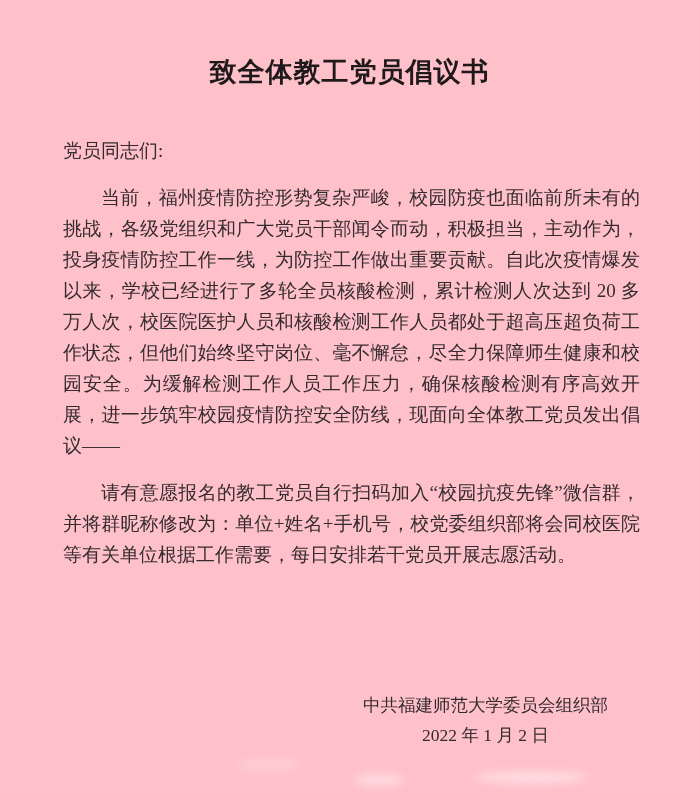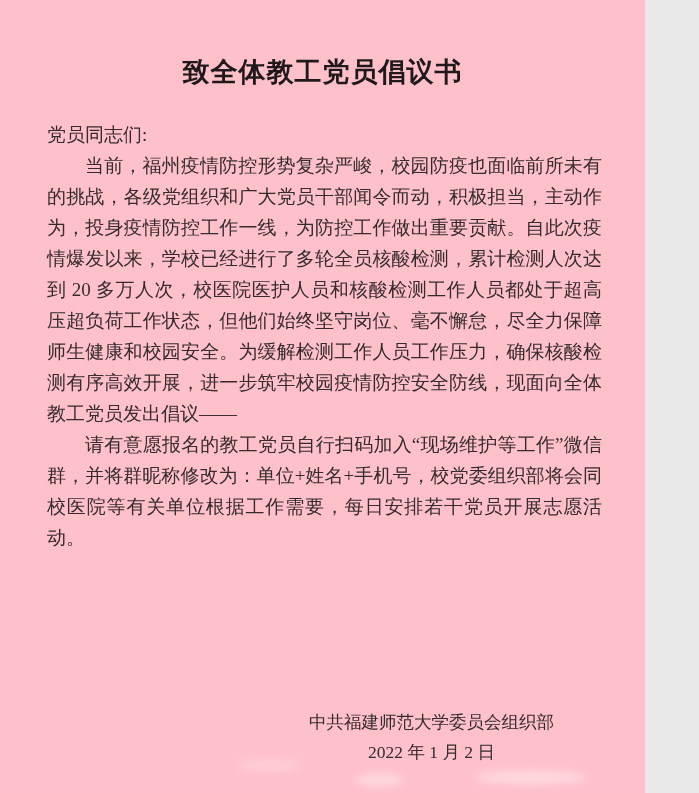--- a/index.html
+++ b/index.html
@@ -1,19 +1,19 @@
 <!DOCTYPE html>
 <html><head>
 <meta charset="utf-8">
 <style>
   * { box-sizing: border-box; }
   html, body { margin: 0; padding: 0; background: #e9e9e9; }
 
   .page {
-    width: 645px;
+    width: 699px;
     height: 793px;
     background: #ffc1c9;
     position: relative;
     overflow: hidden;
     font-family: "Liberation Serif", "DejaVu Serif", serif;
     color: #352b2f;
   }
 
   .title {
     margin: 0;
@@ -26,27 +26,27 @@
     color: #1f191b;
   }
 
   .doc-body {
     padding: 25px 43px 0 47px;
     font-size: 19px;
     line-height: 31px;
     text-align: justify;
     text-justify: inter-ideograph;
   }
-  .doc-body p { margin: 0; }
+  .doc-body p { margin: 16px; }
   .salutation { text-indent: 0; }
   .para { text-indent: 2em; }
 
   .signoff {
     position: absolute;
-    top: 707px;
+    top: 690px;
     right: 91px;
     text-align: center;
     font-size: 17.5px;
     line-height: 30px;
     color: #332a2d;
   }
   .signoff p { margin: 0; }
 
   
   .smudge {
@@ -66,21 +66,21 @@
 <div class="page">
 
   <h1 class="title">致全体教工党员倡议书</h1>
 
   <div class="doc-body">
     <p class="salutation">党员同志们:</p>
 
     <p class="para">当前，福州疫情防控形势复杂严峻，校园防疫也面临前所未有的挑战，各级党组织和广大党员干部闻令而动，积极担当，主动作为，投身疫情防控工作一线，为防控工作做出重要贡献。自此次疫情爆发以来，学校已经进行了多轮全员核酸检测，累计检测人次达到 20 多万人次，校医院医护人员和核酸检测工作人员都处于超高压超负荷工作状态，但他们始终坚守岗位、毫不懈怠，尽全力保障师生健康和校园安全。为缓解检测工作人员工作压力，确保核酸检测有序高效开展，进一步筑牢校园疫情防控安全防线，现面向全体教工党员发出倡议——</p>
 
 
-    <p class="para">请有意愿报名的教工党员自行扫码加入“现场维护等工作”微信群，并将群昵称修改为：单位+姓名+手机号，校党委组织部将会同校医院等有关单位根据工作需要，每日安排若干党员开展志愿活动。</p>
+    <p class="para">请有意愿报名的教工党员自行扫码加入“校园抗疫先锋”微信群，并将群昵称修改为：单位+姓名+手机号，校党委组织部将会同校医院等有关单位根据工作需要，每日安排若干党员开展志愿活动。</p>
   </div>
 
   <div class="signoff">
     <p>中共福建师范大学委员会组织部</p>
     <p>2022 年 1 月 2 日</p>
   </div>
 
   <div class="smudge smudge-1"></div>
   <div class="smudge smudge-2"></div>
   <div class="smudge smudge-3"></div>

